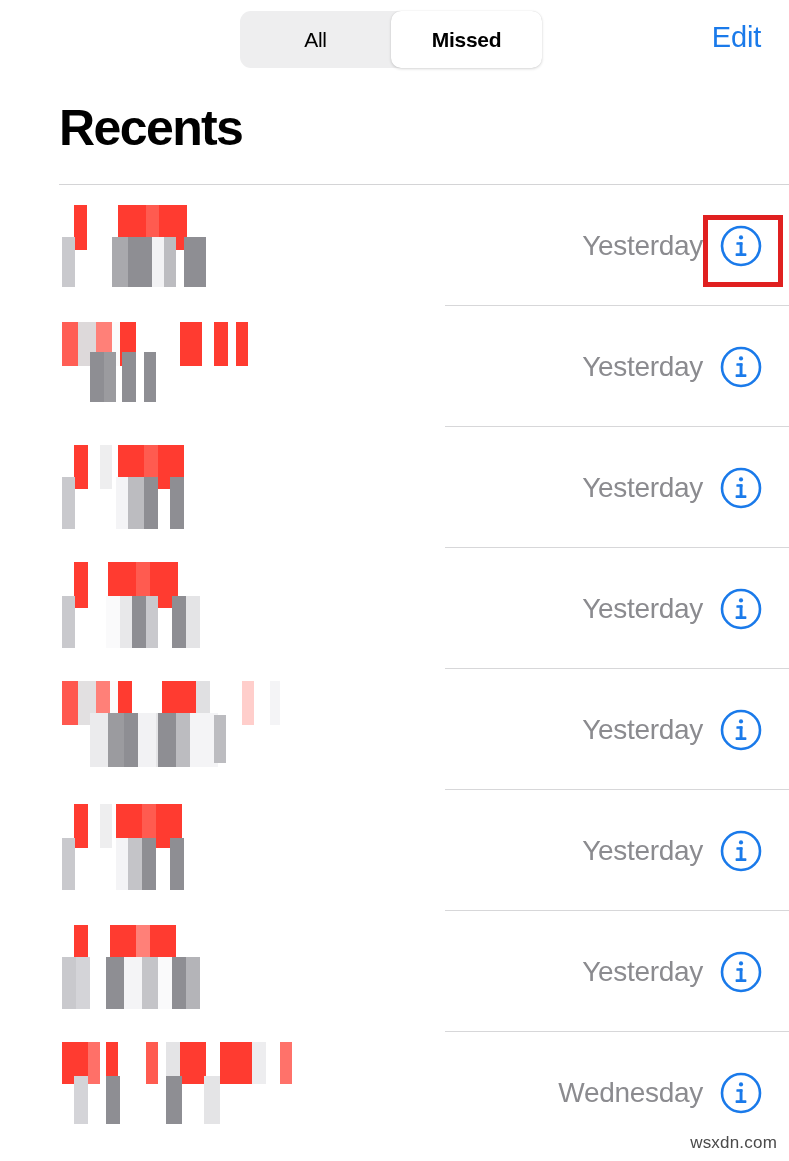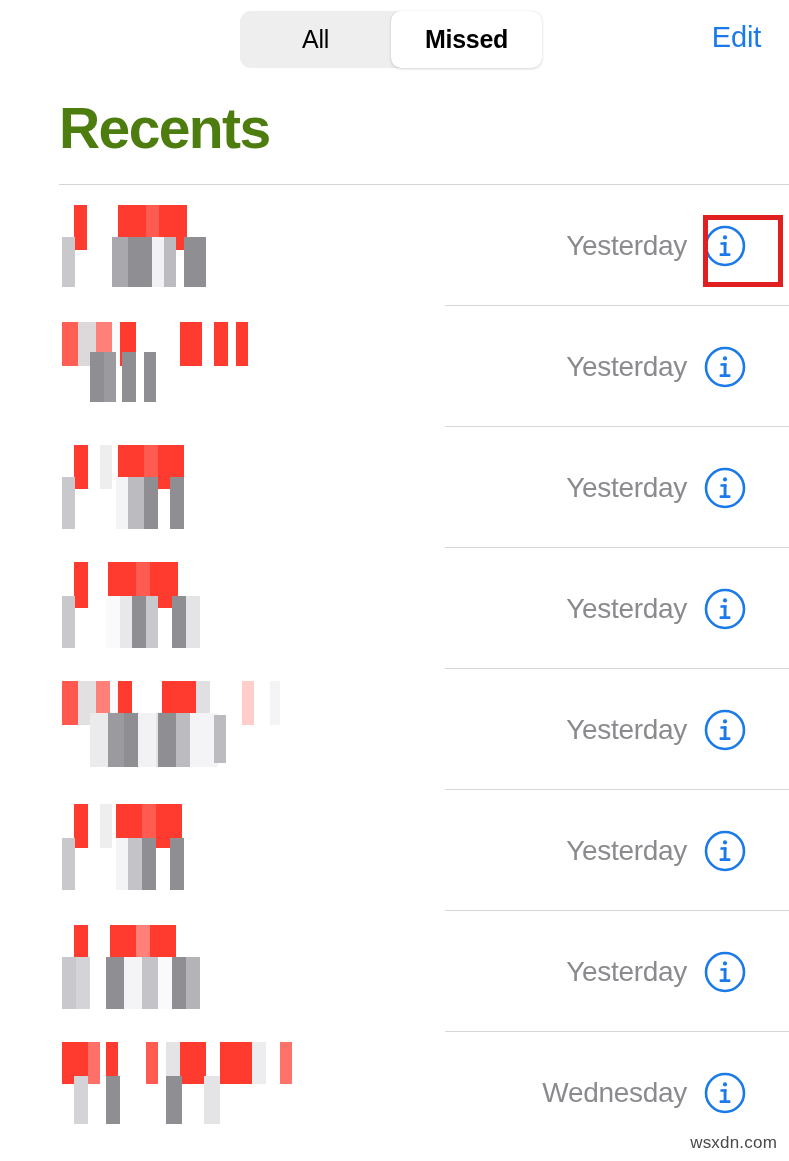--- a/index.html
+++ b/index.html
@@ -35,21 +35,21 @@
     border-radius: 11px;
     box-sizing: border-box;
   }
   .seg-item {
     position: absolute;
     top: 0;
     height: 57px;
     display: flex;
     align-items: center;
     justify-content: center;
-    font-size: 25px;
+    font-size: 21px;
     letter-spacing: -0.3px;
     color: #000000;
     box-sizing: border-box;
     user-select: none;
   }
   .seg-item.seg-0 { left: 0px;   width: 151px; }
   .seg-item.seg-1 { left: 151px; width: 151px; }
   .seg-item.selected {
     background: #ffffff;
     border-radius: 10px;
@@ -65,24 +65,24 @@
     color: #1a7aea;
     letter-spacing: -0.2px;
     user-select: none;
   }
 
   
   .page-title {
     position: absolute;
     left: 59px;
     top: 96px;
-    font-size: 57px;
+    font-size: 50px;
     font-weight: bold;
     letter-spacing: -1.6px;
-    color: #4d7c0f;
+    color: #000000;
     line-height: 64px;
   }
 
   
   .top-divider {
     position: absolute;
     left: 59px;
     top: 184px;
     width: 730px;
     height: 1px;
@@ -125,21 +125,21 @@
   }
 
   .row-right {
     position: absolute;
     right: 0;
     top: 0;
     height: 121px;
     display: flex;
     align-items: center;
     justify-content: flex-end;
-    padding-right: 42px;
+    padding-right: 26px;
     box-sizing: border-box;
   }
   .date-label {
     font-size: 28px;
     color: #8b8b8f;
     letter-spacing: -0.3px;
     user-select: none;
     white-space: nowrap;
   }
   .info-btn {

